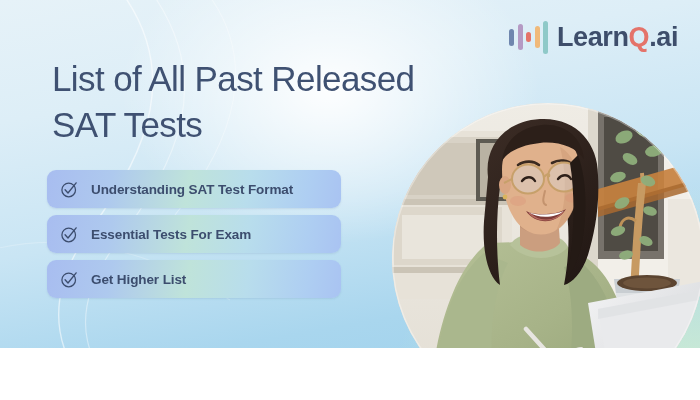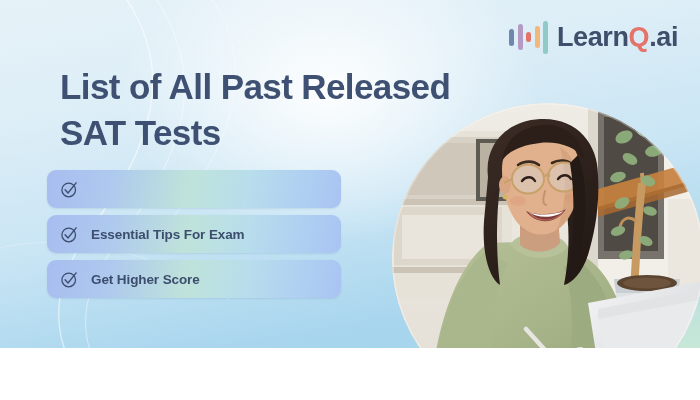--- a/index.html
+++ b/index.html
@@ -65,25 +65,25 @@
   }
   .logo-text .q { color: #e4736a; }
 
   
   .headline {
     position: absolute;
     left: 44px;
     top: 48px;
     width: 420px;
     font-size: 35px;
-    font-weight: bold;
+    font-weight: normal;
     line-height: 1.30;
     letter-spacing: -0.6px;
     color: #3f5172;
-    margin: 16px;
+    margin: 8px;
   }
 
   
   .pills {
     position: absolute;
     left: 47px;
     top: 170px;
     width: 294px;
   }
   .pill {
@@ -156,37 +156,38 @@
 
   <h1 class="headline">List of All Past Released SAT Tests</h1>
 
   <div class="pills">
 
     <div class="pill">
       <svg class="pill-check" viewBox="0 0 24 24" fill="none">
         <circle cx="11" cy="12.6" r="8.6" stroke="#3c4d6e" stroke-width="1.6"></circle>
         <path d="M6.4 12.4 L10.1 16.4 L20.4 3.6" stroke="#3c4d6e" stroke-width="1.7" stroke-linecap="round" stroke-linejoin="round"></path>
       </svg>
+      <span class="pill-label">Understanding SAT Test Format</span>
     </div>
 
 
     <div class="pill">
       <svg class="pill-check" viewBox="0 0 24 24" fill="none">
         <circle cx="11" cy="12.6" r="8.6" stroke="#3c4d6e" stroke-width="1.6"></circle>
         <path d="M6.4 12.4 L10.1 16.4 L20.4 3.6" stroke="#3c4d6e" stroke-width="1.7" stroke-linecap="round" stroke-linejoin="round"></path>
       </svg>
-      <span class="pill-label">Essential Tips For Exam</span>
+      <span class="pill-label">Essential Tests For Exam</span>
     </div>
 
     <div class="pill">
       <svg class="pill-check" viewBox="0 0 24 24" fill="none">
         <circle cx="11" cy="12.6" r="8.6" stroke="#3c4d6e" stroke-width="1.6"></circle>
         <path d="M6.4 12.4 L10.1 16.4 L20.4 3.6" stroke="#3c4d6e" stroke-width="1.7" stroke-linecap="round" stroke-linejoin="round"></path>
       </svg>
-      <span class="pill-label">Get Higher Score</span>
+      <span class="pill-label">Get Higher List</span>
     </div>
 
   </div>
 
   <div class="photo">
     <svg width="312" height="312" viewBox="0 0 312 312">
       <defs>
         <clipPath id="circleClip">
             <circle cx="156" cy="156" r="156"></circle>
           </clipPath>

